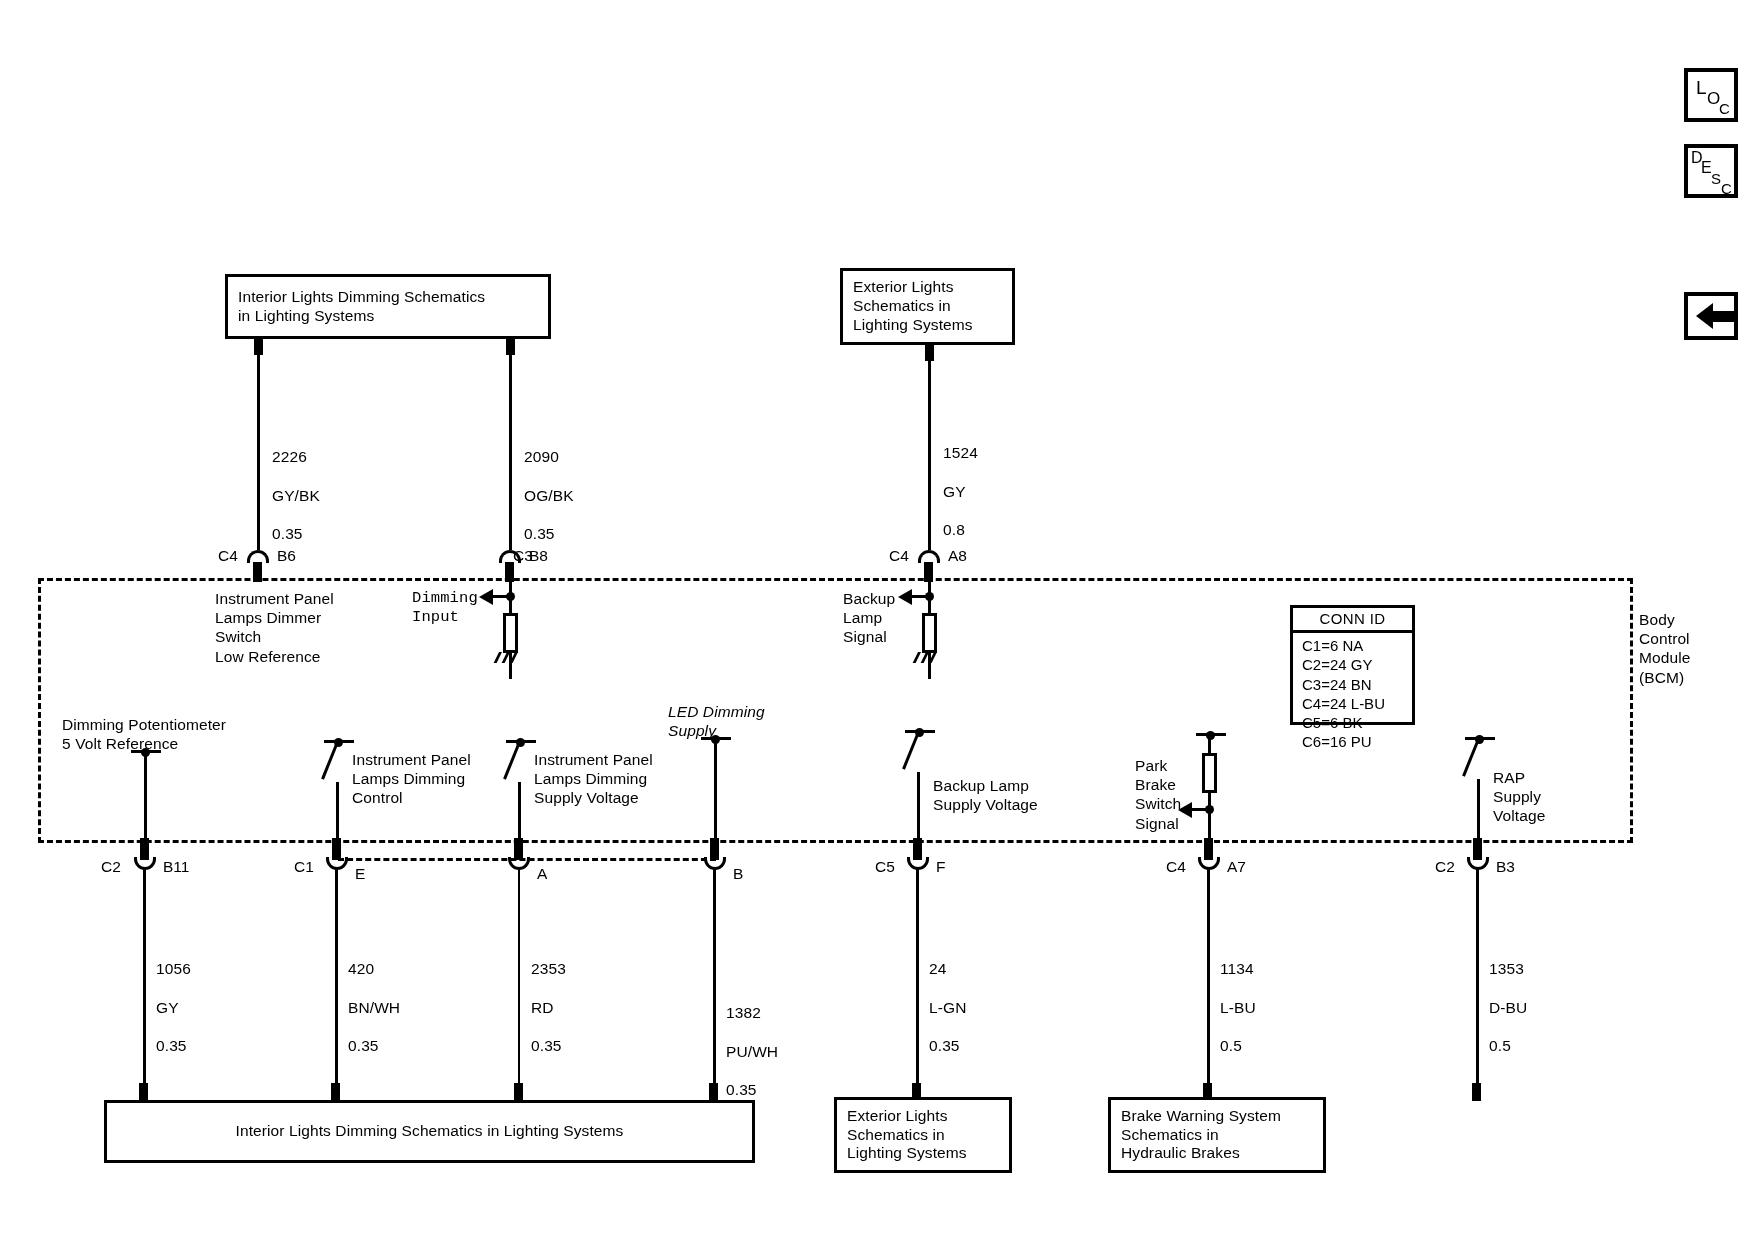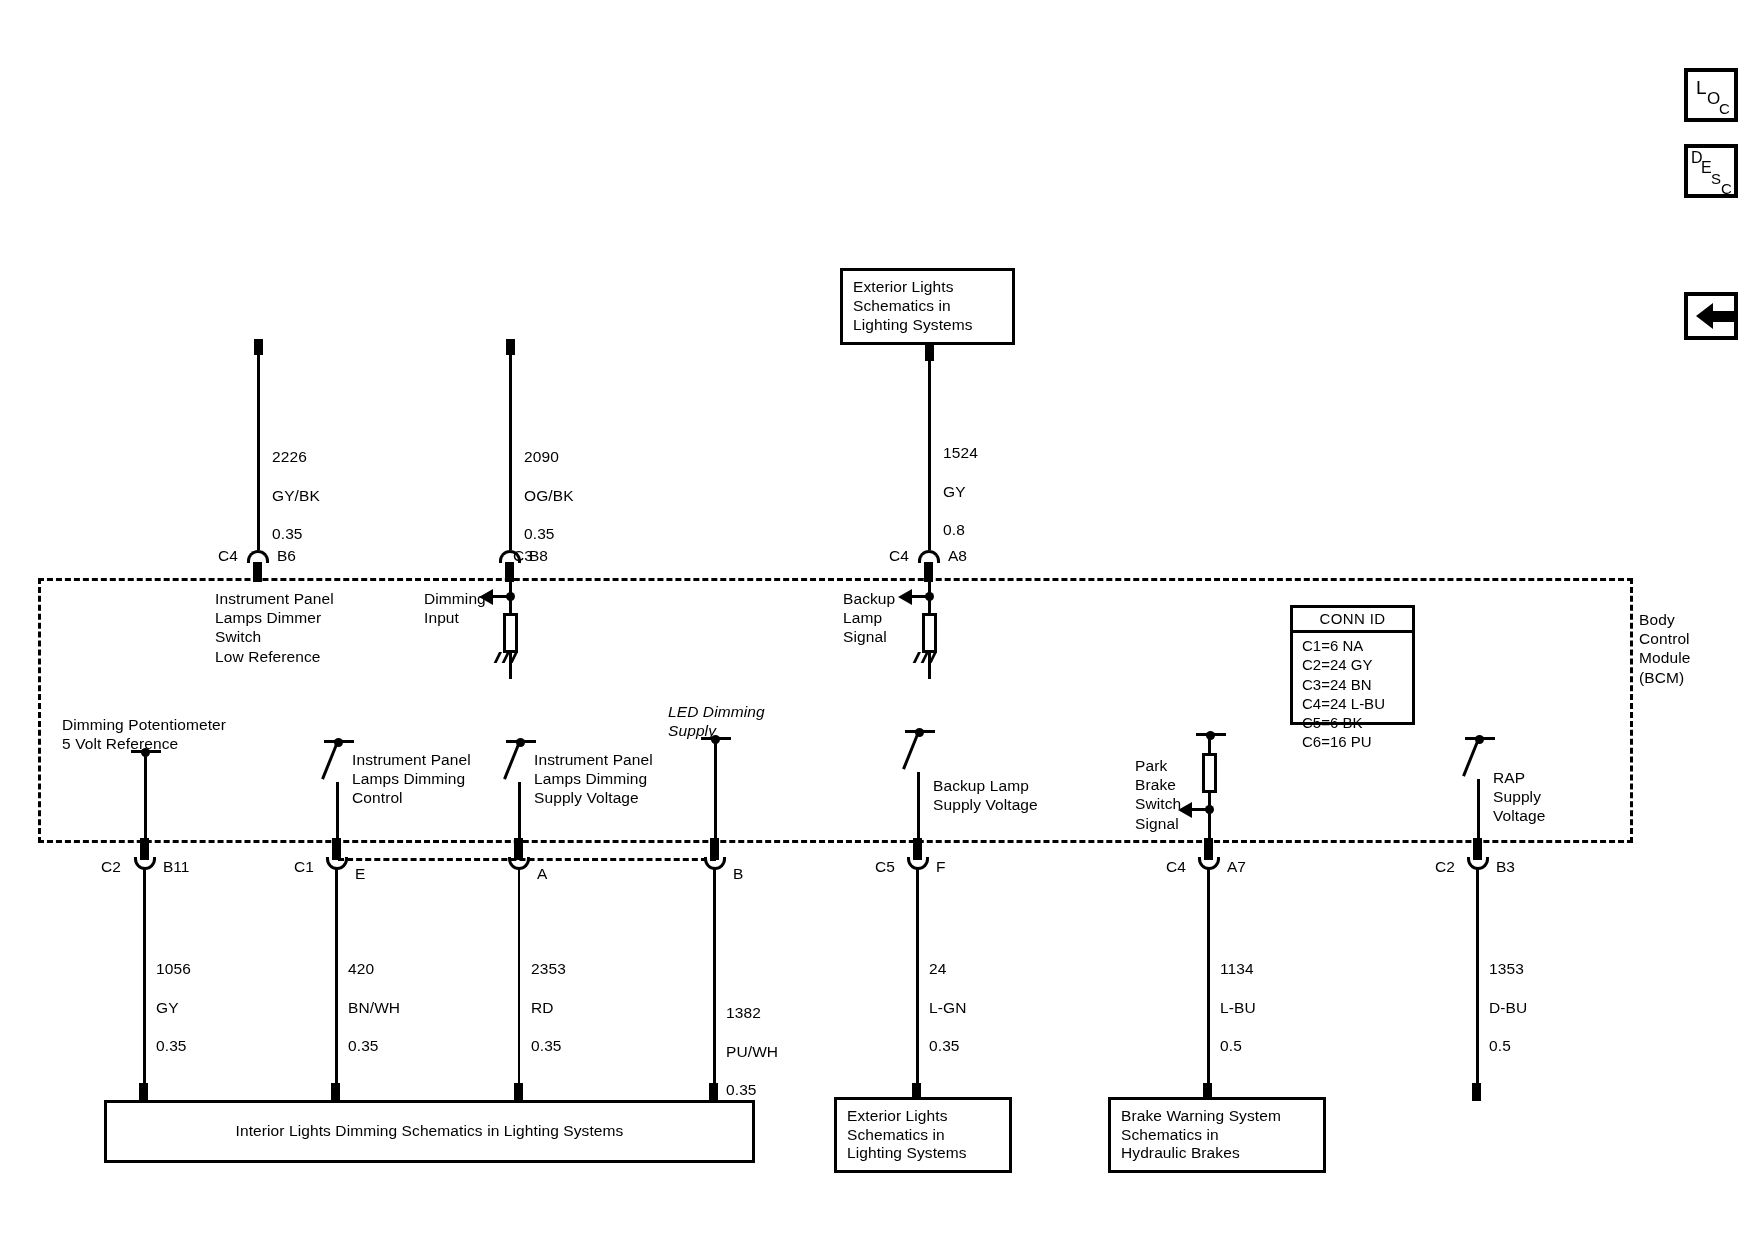--- a/index.html
+++ b/index.html
@@ -213,20 +213,24 @@
     <span class="stair" style="left:33px;top:33px;font-size:15px;">C</span>
   </div>
 
   <div class="navbtn" style="left:1684px;top:292px;width:54px;height:48px;">
     <span class="arrow-left">
       <i class="shaft"></i>
         <i class="head"></i>
     </span>
   </div>
 
+  <div class="refbox" style="left:225px;top:274px;width:326px;height:65px;">
+    <span>Interior Lights Dimming Schematics
+in Lighting Systems</span>
+  </div>
 
   <div class="refbox" style="left:840px;top:268px;width:175px;height:77px;">
     <span>Exterior Lights
 Schematics in
 Lighting Systems</span>
   </div>
 
   <div class="stub" style="left:254px;top:339px;height:16px;"></div>
   <div class="stub" style="left:506px;top:339px;height:16px;"></div>
   <div class="stub" style="left:925px;top:345px;height:16px;"></div>
@@ -273,21 +277,21 @@
   <div class="lbl" style="left:1639px;top:610px;">Body
 Control
 Module
 (BCM)</div>
 
   <div class="lbl" style="left:215px;top:589px;">Instrument Panel
 Lamps Dimmer
 Switch
 Low Reference</div>
 
-  <div class="lbl" style="left:424px;top:589px;">Dimming
+  <div class="lbl" style="left:412px;top:589px;font-family:Liberation Mono, monospace;">Dimming
 Input</div>
 
   <div class="lbl" style="left:843px;top:589px;">Backup
 Lamp
 Signal</div>
 
   <div class="vwire" style="left:509px;top:582px;height:34px;"></div>
   <div class="dot" style="left:506px;top:592px;"></div>
   <div class="sigarrow-tail" style="left:489px;top:595px;width:22px;"></div>
   <div class="sigarrow" style="left:479px;top:589px;"></div>

